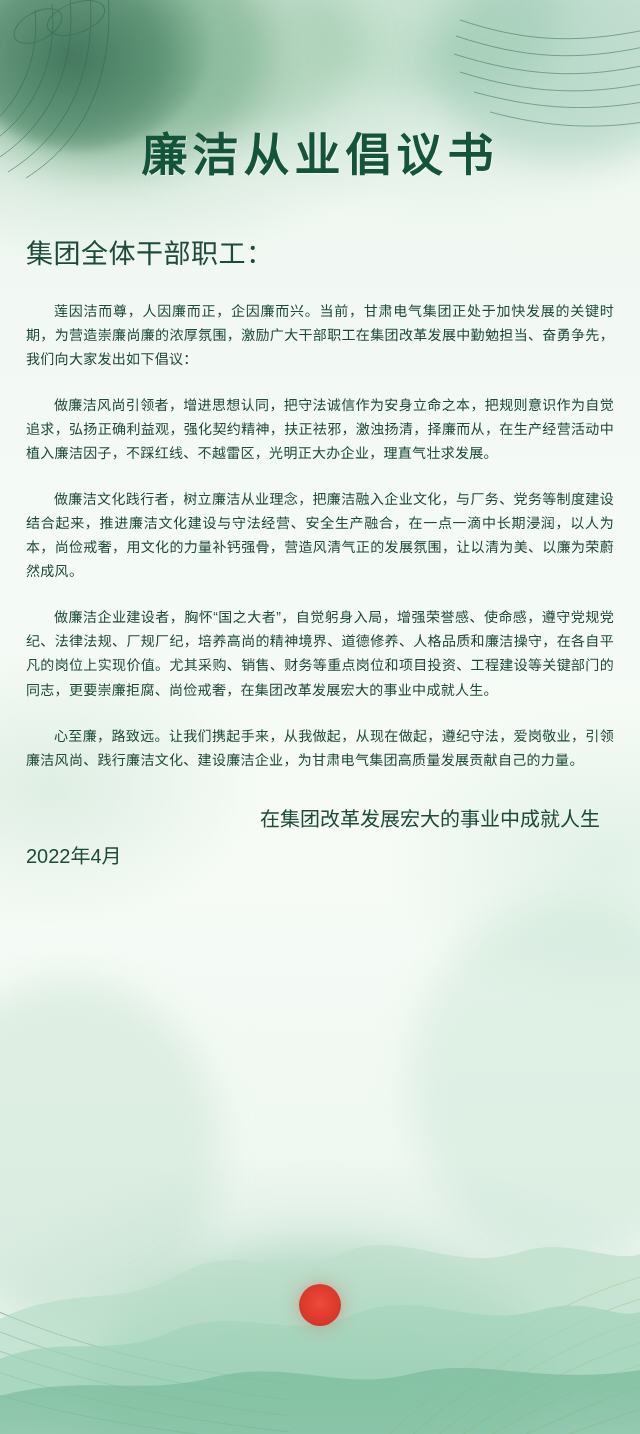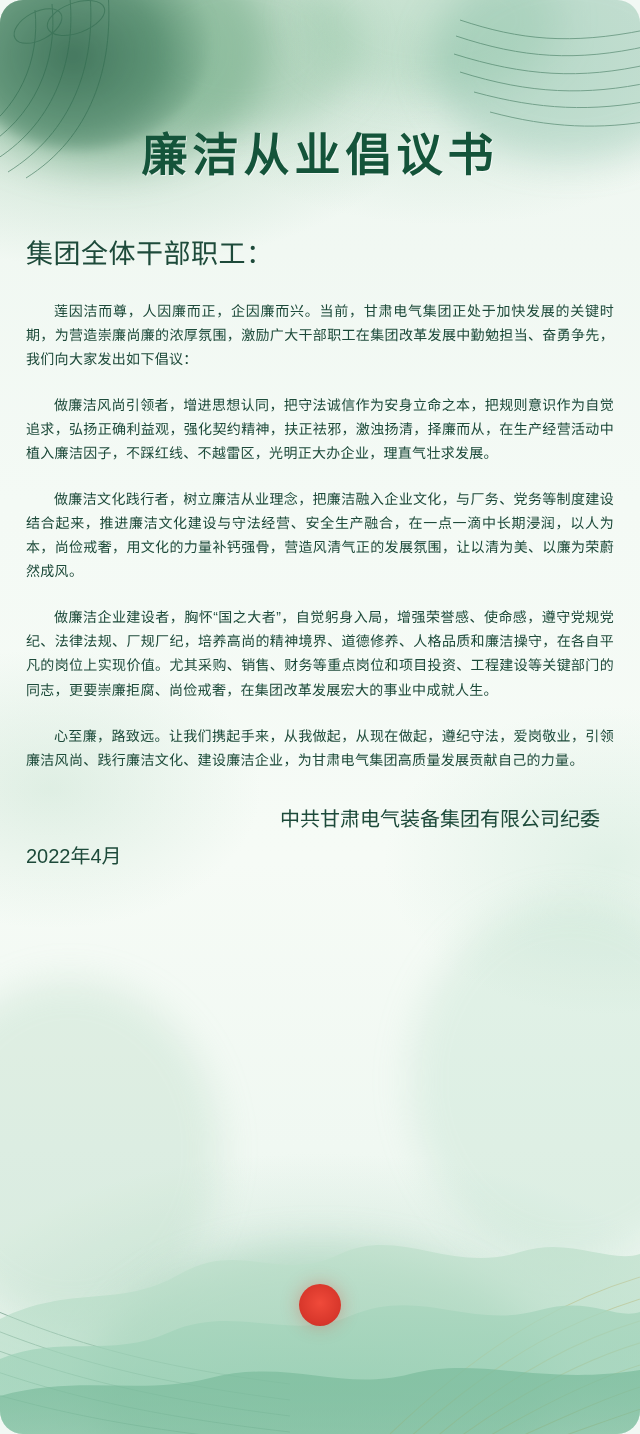--- a/index.html
+++ b/index.html
@@ -20,21 +20,20 @@
     width: 640px;
     height: 1434px;
     overflow: hidden;
     background:
       radial-gradient(ellipse 520px 280px at 16% 6%, rgba(120,180,140,0.40) 0%, rgba(120,180,140,0.0) 65%),
       radial-gradient(ellipse 420px 240px at 70% 4%, rgba(150,200,170,0.35) 0%, rgba(150,200,170,0.0) 70%),
       radial-gradient(ellipse 600px 320px at 50% 96%, rgba(130,190,160,0.38) 0%, rgba(130,190,160,0.0) 70%),
       radial-gradient(ellipse 300px 200px at 8% 55%, rgba(170,210,185,0.30) 0%, rgba(170,210,185,0.0) 70%),
       radial-gradient(ellipse 320px 220px at 95% 60%, rgba(170,215,190,0.28) 0%, rgba(170,215,190,0.0) 70%),
       linear-gradient(180deg, #eef6f0 0%, #f4faf5 35%, #f6fbf6 60%, #eaf5ee 100%);
-    border-radius: 23px;
   }
 
   
   .wash {
     position: absolute;
     border-radius: 50%;
     filter: blur(18px);
     pointer-events: none;
   }
   .wash-a { left: -60px;  top: -70px;  width: 330px; height: 240px; background: rgba(86,150,110,0.42); }
@@ -217,17 +216,17 @@
     <h1 class="doc-title">廉洁从业倡议书</h1>
 
     <p class="salutation">集团全体干部职工：</p>
 
     <p class="para">莲因洁而尊，人因廉而正，企因廉而兴。当前，甘肃电气集团正处于加快发展的关键时期，为营造崇廉尚廉的浓厚氛围，激励广大干部职工在集团改革发展中勤勉担当、奋勇争先，我们向大家发出如下倡议：</p>
     <p class="para">做廉洁风尚引领者，增进思想认同，把守法诚信作为安身立命之本，把规则意识作为自觉追求，弘扬正确利益观，强化契约精神，扶正祛邪，激浊扬清，择廉而从，在生产经营活动中植入廉洁因子，不踩红线、不越雷区，光明正大办企业，理直气壮求发展。</p>
     <p class="para">做廉洁文化践行者，树立廉洁从业理念，把廉洁融入企业文化，与厂务、党务等制度建设结合起来，推进廉洁文化建设与守法经营、安全生产融合，在一点一滴中长期浸润，以人为本，尚俭戒奢，用文化的力量补钙强骨，营造风清气正的发展氛围，让以清为美、以廉为荣蔚然成风。</p>
     <p class="para">做廉洁企业建设者，胸怀“国之大者”，自觉躬身入局，增强荣誉感、使命感，遵守党规党纪、法律法规、厂规厂纪，培养高尚的精神境界、道德修养、人格品质和廉洁操守，在各自平凡的岗位上实现价值。尤其采购、销售、财务等重点岗位和项目投资、工程建设等关键部门的同志，更要崇廉拒腐、尚俭戒奢，在集团改革发展宏大的事业中成就人生。</p>
     <p class="para">心至廉，路致远。让我们携起手来，从我做起，从现在做起，遵纪守法，爱岗敬业，引领廉洁风尚、践行廉洁文化、建设廉洁企业，为甘肃电气集团高质量发展贡献自己的力量。</p>
 
-    <p class="signature">中共甘肃电气装备集团有限公司纪委</p>
+    <p class="signature">在集团改革发展宏大的事业中成就人生</p>
     <p class="sign-date">2022年4月</p>
   </div>
 
 </div>
 
 </body></html>

